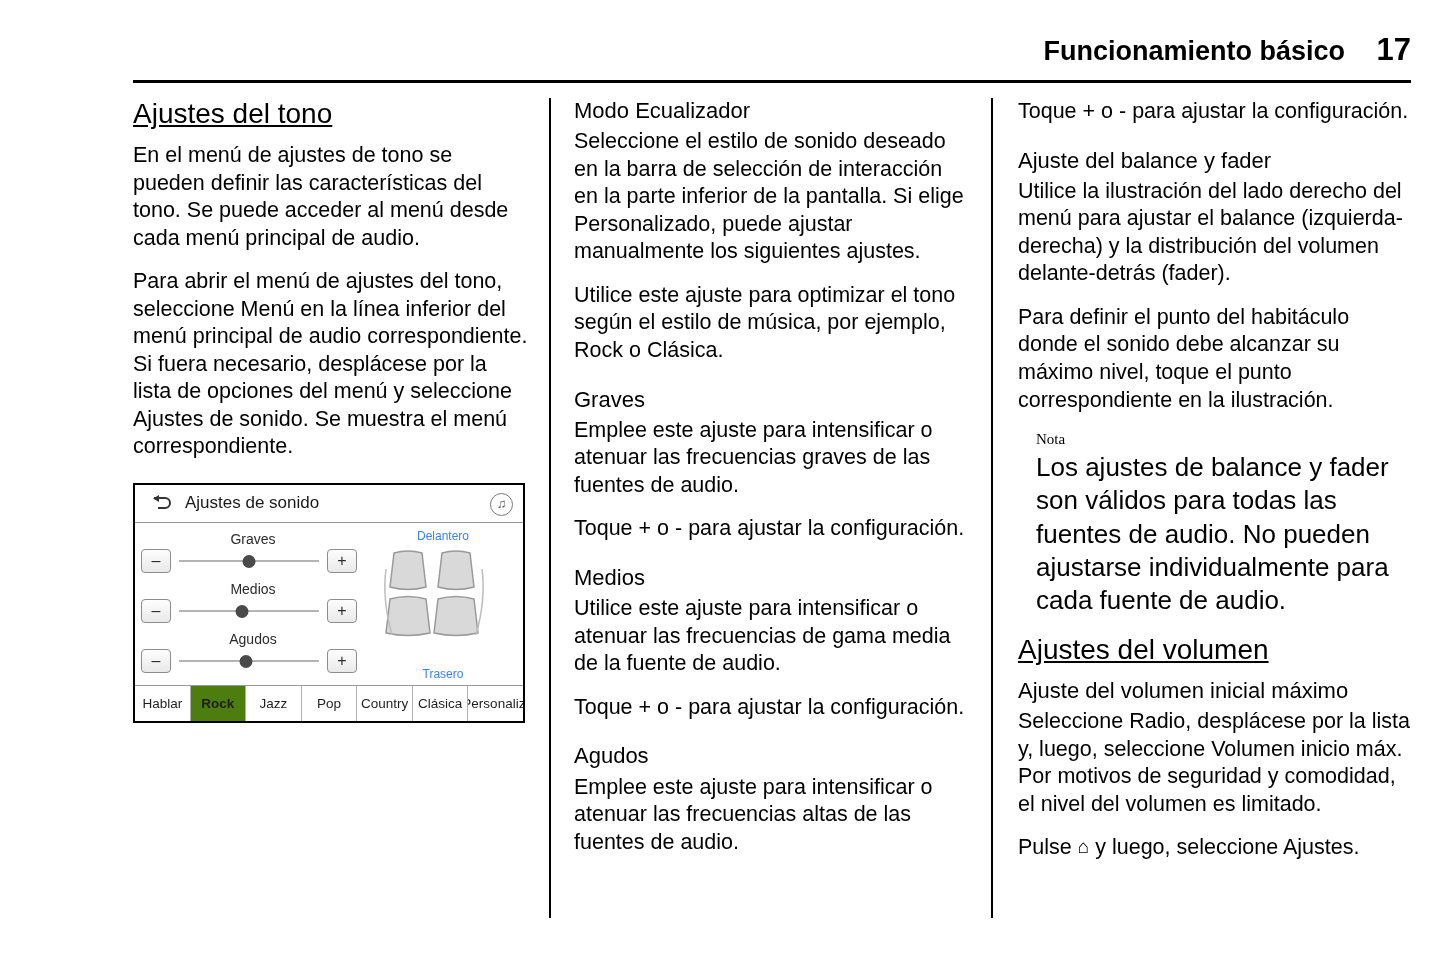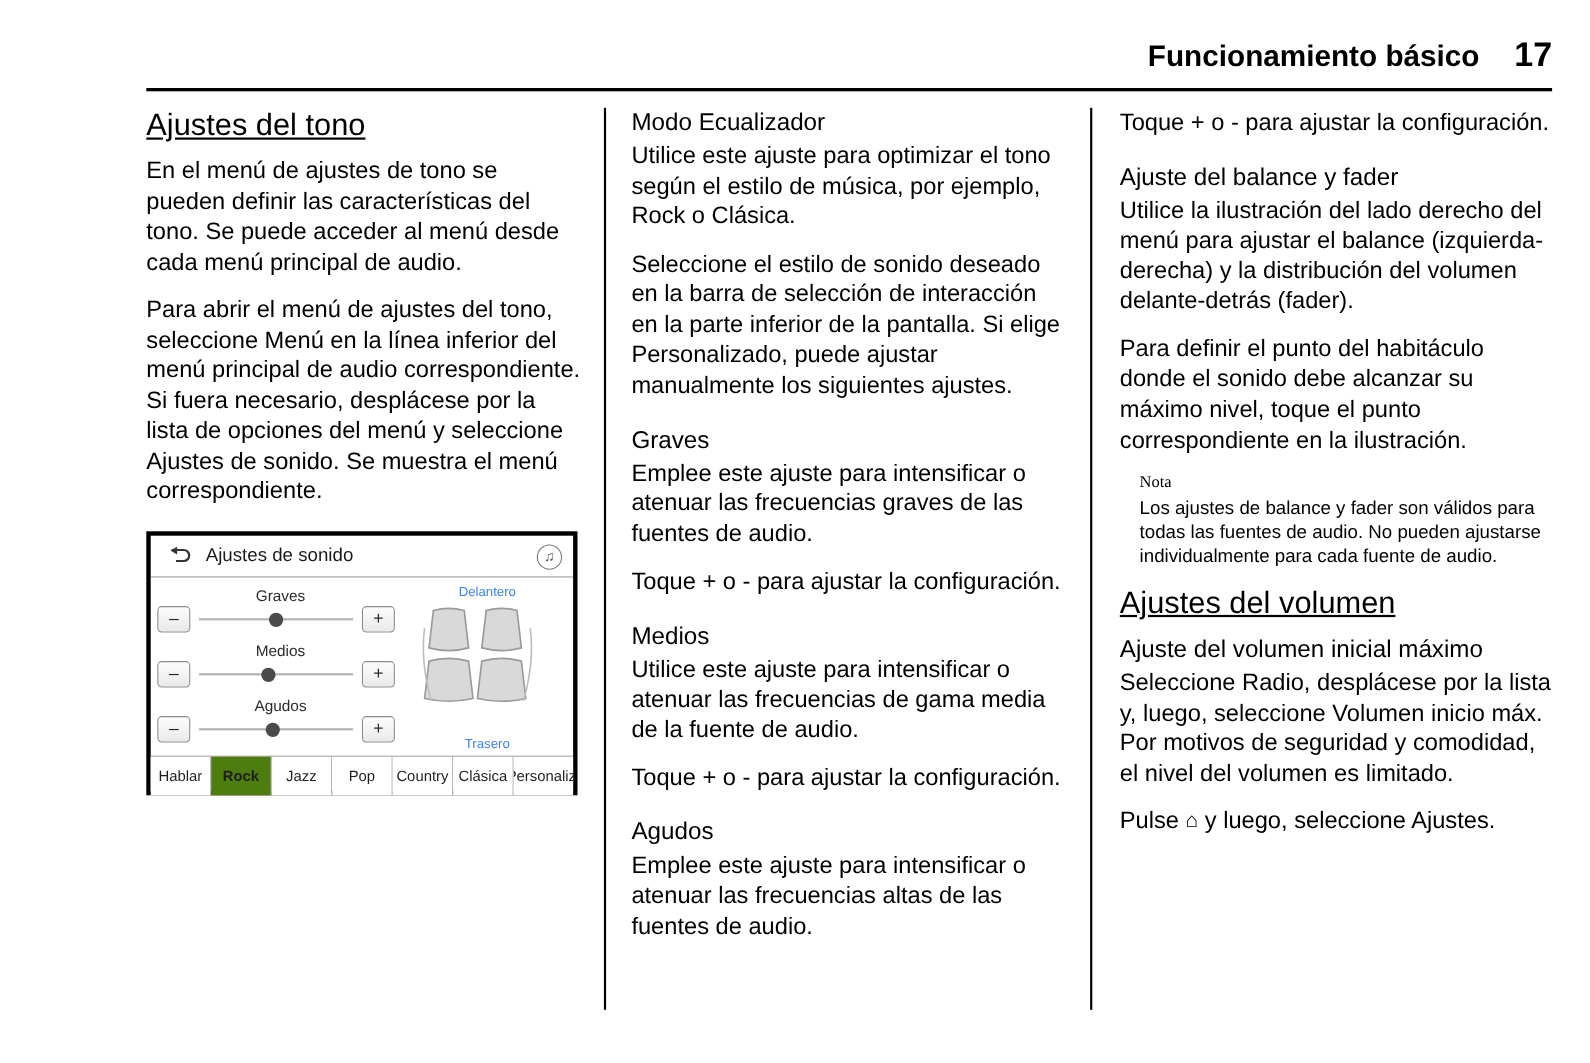--- a/index.html
+++ b/index.html
@@ -94,39 +94,39 @@
   .note {
     margin: 14px 0 16px 18px;
   }
   .note .note-title {
     font-size: 15px;
     margin: 0 0 2px 0;
     line-height: 1.28;
     font-family: Liberation Serif, serif;
   }
   .note p {
-    font-size: 17px;
+    font-size: 26px;
     line-height: 1.28;
     margin: 0;
   }
   .gear-glyph {
     font-size: 19px;
     display: inline-block;
     transform: translateY(-1px);
   }
 
   
   .figure {
     margin: 22px 0 10px 0;
     width: 394px;
   }
   .screen {
     width: 392px;
     height: 240px;
-    border: 4px solid #000000;
+    border: 2px solid #000000;
     background: #ffffff;
     box-sizing: border-box;
     position: relative;
     font-family: "Liberation Sans", sans-serif;
   }
   .screen-top {
     height: 38px;
     border-bottom: 1px solid #9a9a9a;
     display: flex;
     align-items: center;
@@ -359,22 +359,22 @@
           <div class="tab">Clásica</div>
           <div class="tab">Personaliz.</div>
         </div>
 
       </div>
     </div>
   </div>
 
   <div class="col col-2">
     <h2 class="sub first">Modo Ecualizador</h2>
+    <p class="body">Seleccione el estilo de sonido deseado en la barra de selección de interacción en la parte inferior de la pantalla. Si elige Personalizado, puede ajustar manualmente los siguientes ajustes.</p>
     <p class="body">Utilice este ajuste para optimizar el tono según el estilo de música, por ejemplo, Rock o Clásica.</p>
-    <p class="body">Seleccione el estilo de sonido deseado en la barra de selección de interacción en la parte inferior de la pantalla. Si elige Personalizado, puede ajustar manualmente los siguientes ajustes.</p>
 
     <h2 class="sub">Graves</h2>
     <p class="body">Emplee este ajuste para intensificar o atenuar las frecuencias graves de las fuentes de audio.</p>
     <p class="body">Toque + o - para ajustar la configuración.</p>
 
     <h2 class="sub">Medios</h2>
     <p class="body">Utilice este ajuste para intensificar o atenuar las frecuencias de gama media de la fuente de audio.</p>
     <p class="body">Toque + o - para ajustar la configuración.</p>
 
     <h2 class="sub">Agudos</h2>

